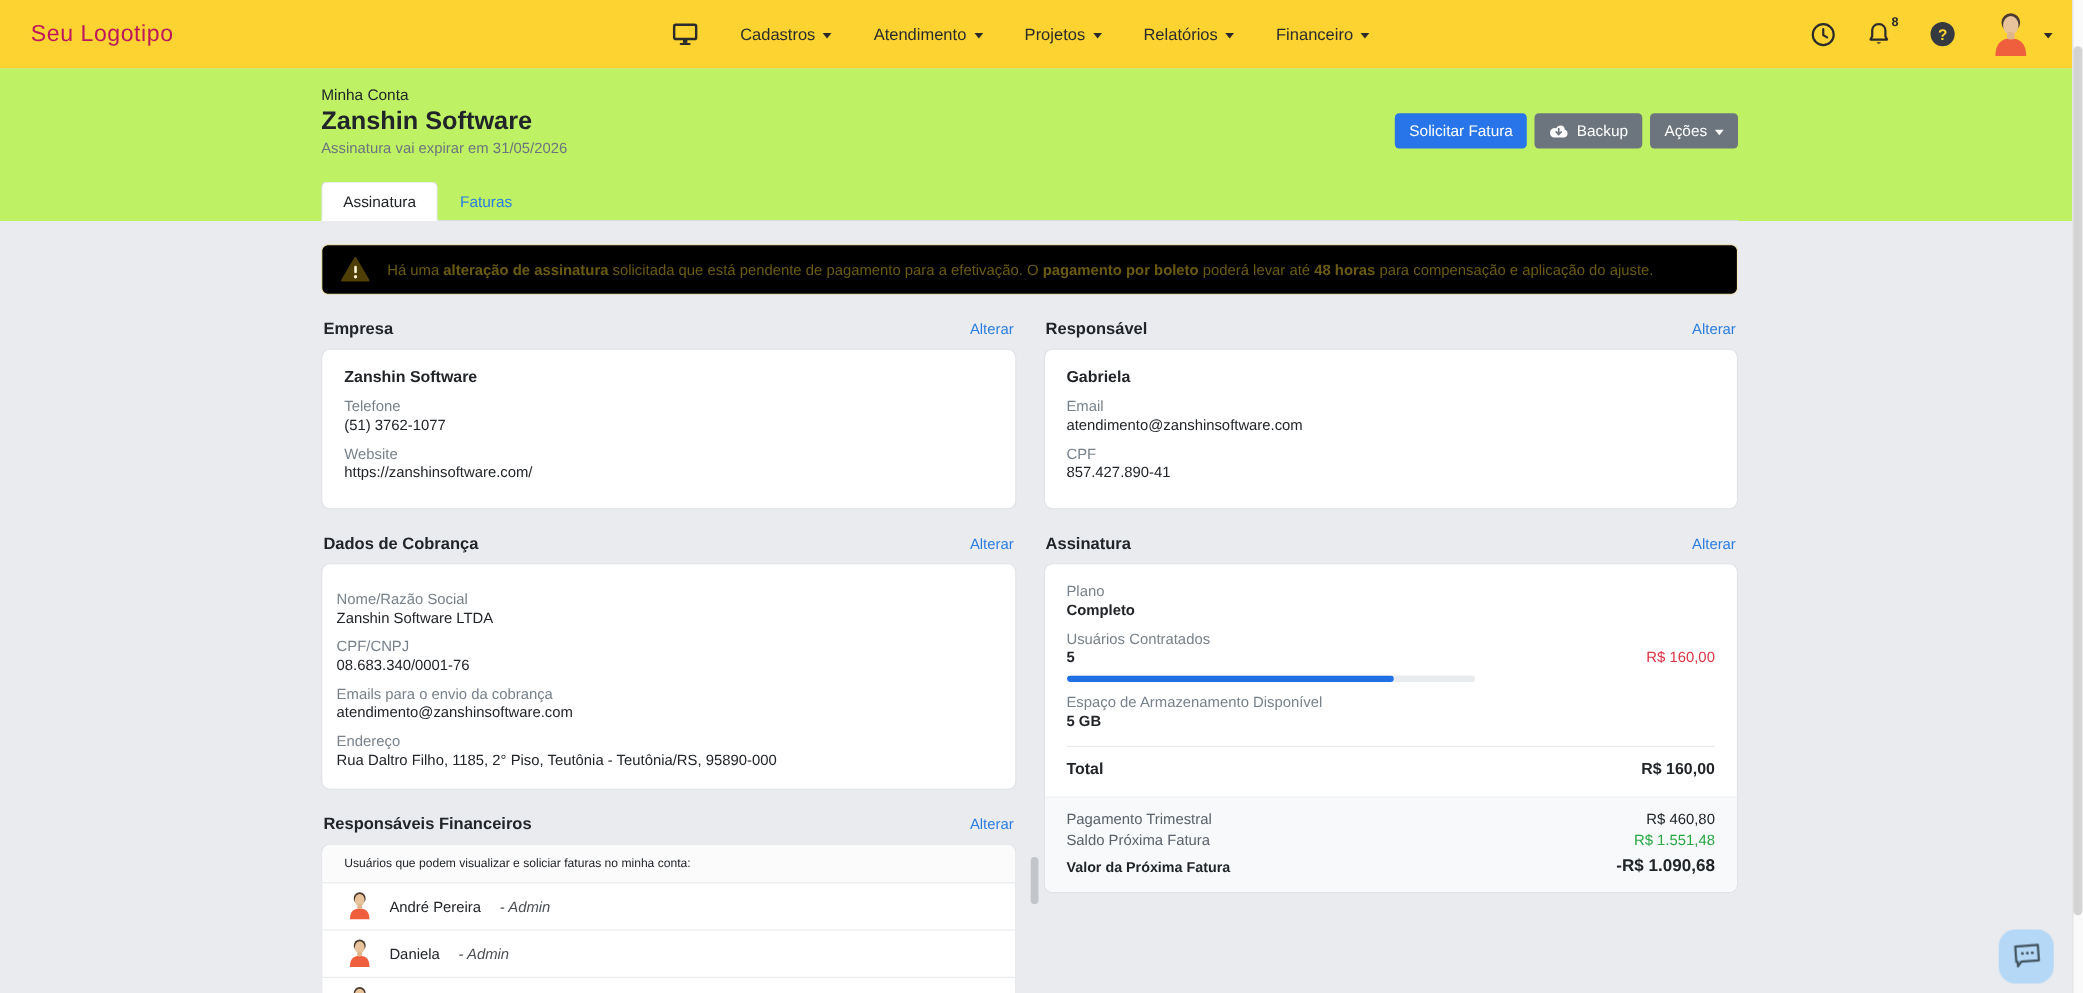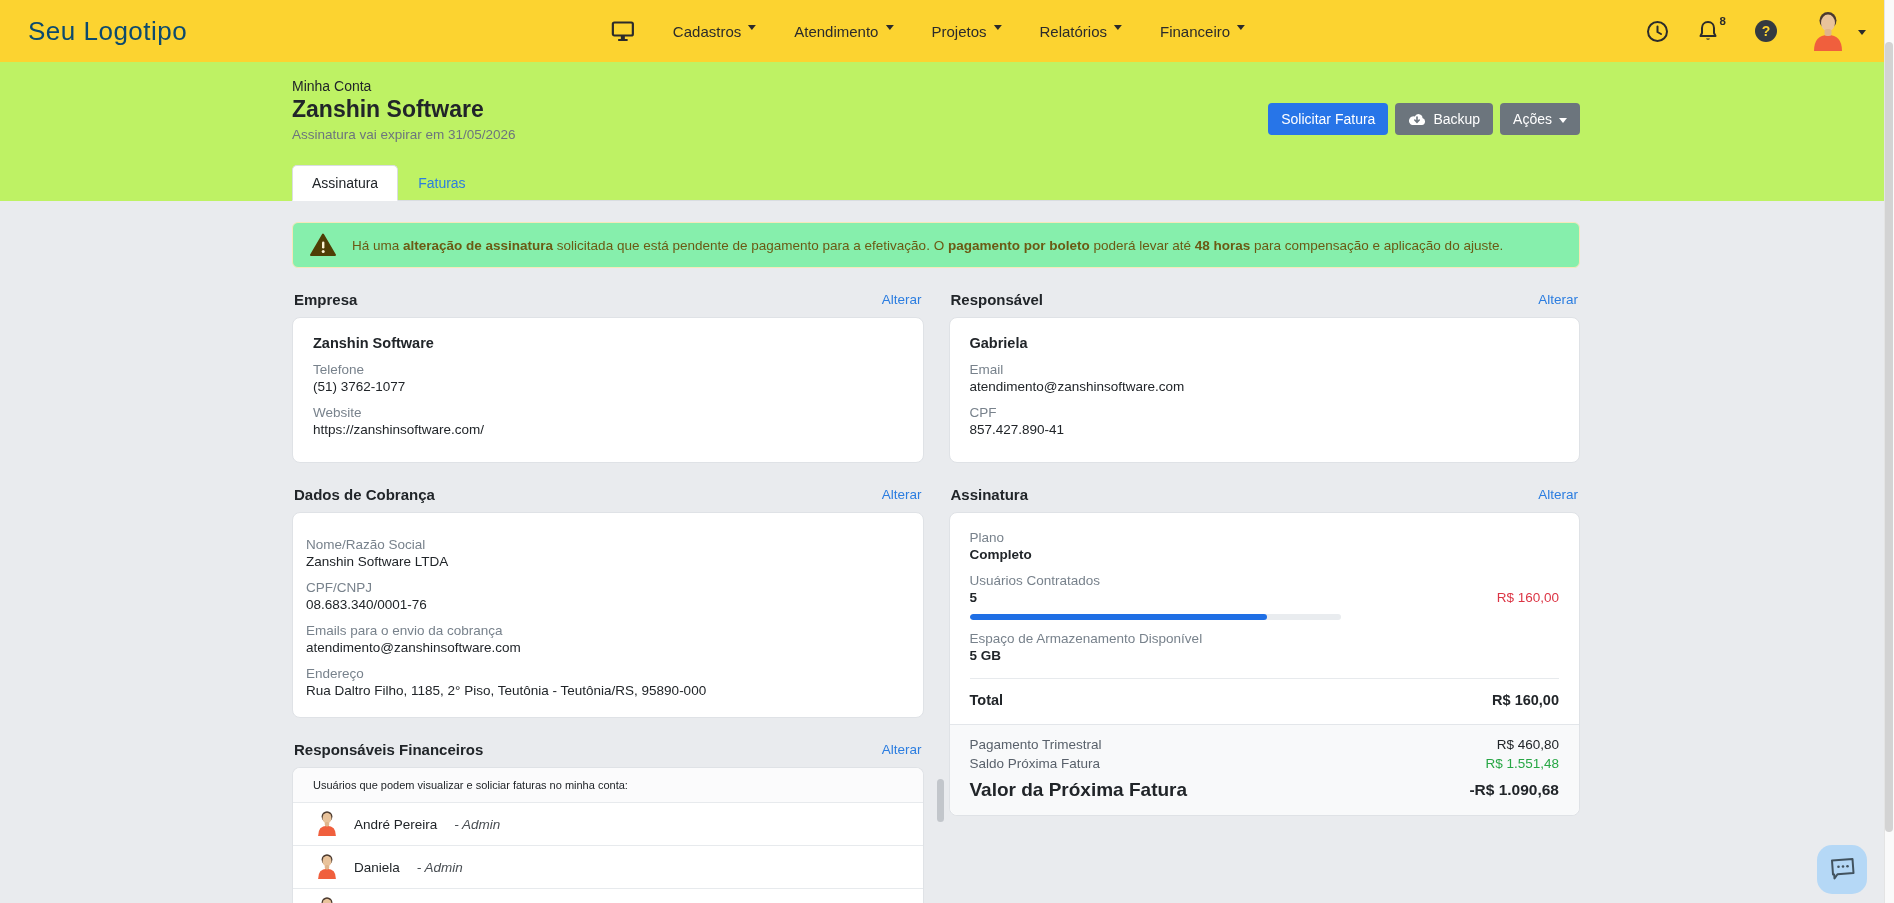--- a/index.html
+++ b/index.html
@@ -2,24 +2,24 @@
 <html><head>
 <meta charset="utf-8">
 <style>
   * { margin:0; padding:0; box-sizing:border-box; }
   html,body { width:1894px; height:903px; overflow:hidden;
     font-family:"Liberation Sans", sans-serif; background:#e9ebee; }
 
   
   .navbar { height:62px; background:#fcd330; display:flex; align-items:center;
     padding:0 28px; position:relative; }
-  .logo { font-size:26px; color:#0c4a6e; font-weight:400; letter-spacing:.5px; }
+  .logo { font-size:21px; color:#be185d; font-weight:400; letter-spacing:.5px; }
   .nav-menu { display:flex; align-items:center; gap:38px; margin:0 auto;
     position:absolute; left:50%; transform:translateX(-53%); }
-  .nav-link { display:flex; gap:7px; font-size:15px;
+  .nav-link { display:flex; align-items:center; gap:7px; font-size:15px;
     font-weight:500; color:#2b2b2b; cursor:pointer; }
   .caret { width:0; height:0; border-left:4.5px solid transparent;
     border-right:4.5px solid transparent; border-top:5px solid #2b2b2b; margin-top:2px; }
   .nav-right { display:flex; align-items:center; gap:28px; margin-left:auto; }
   .nav-icon { display:flex; align-items:flex-start; cursor:pointer; }
   .notif-count { font-size:11.5px; font-weight:600; color:#2b2b2b; margin:-4px 0 0 1px; }
   .nav-avatar-wrap { display:flex; align-items:center; gap:8px; cursor:pointer; }
 
   
   .header-zone { background:#bef264; }
@@ -38,21 +38,21 @@
 
   .tabs { display:flex; border-bottom:1px solid #d9dde1; margin-top:22px; }
   .tab { font-size:14px; padding:9px 19px; border-radius:5px 5px 0 0; cursor:pointer;
     position:relative; top:1px; }
   .tab.active { background:#fff; border:1px solid #d9dde1; border-bottom-color:#fff;
     color:#212529; }
   .tab.inactive { color:#2b7de0; border:1px solid transparent; }
 
   
   .content-zone { background:#e9ebee; padding-top:21px; height:707px; }
-  .alert { background:#86efac; border:1px solid #f6e8b9; border-radius:6px;
+  .alert { background:#000000; border:1px solid #f6e8b9; border-radius:6px;
     display:flex; align-items:center; gap:16px; padding:10px 17px; height:46px; }
   .alert-text { font-size:13.5px; color:#6b5a14; }
   .alert-text strong { font-weight:700; }
 
   .grid { display:flex; gap:25px; margin-top:23px; }
   .col { flex:1 1 0; min-width:0; }
   .section-head { display:flex; align-items:center; margin:0 2px 9px 2px; }
   .section-title { font-size:15px; font-weight:700; color:#212529; }
   .alterar { margin-left:auto; font-size:13.5px; color:#2b7de0; text-decoration:none;
     cursor:pointer; }
@@ -77,21 +77,21 @@
   .total-row { display:flex; margin-top:13px; }
   .total-label { font-size:14.5px; font-weight:700; color:#212529; }
   .total-value { margin-left:auto; font-size:14.5px; font-weight:700; color:#212529; }
   .card-footer { background:#f8f9fa; border-top:1px solid #e3e6ea;
     border-radius:0 0 8px 8px; padding:12px 20px 14px 20px; }
   .foot-row { display:flex; align-items:center; margin-top:4px; }
   .foot-row:first-child { margin-top:0;align-items:center; }
   .foot-label { font-size:13.5px; color:#59616b; }
   .foot-value { margin-left:auto; font-size:13.5px; color:#212529; }
   .foot-value.green { color:#28a745; }
-  .foot-row.big .foot-label { font-size:19px; font-weight:700; color:#212529; margin-top:4px;}
+  .foot-row.big .foot-label { font-size:13px; font-weight:700; color:#212529; margin-top:4px;}
   .foot-row.big .foot-value { font-size:15.5px; font-weight:700; margin-top:4px; }
 
   
   .list-card { border-radius:8px 8px 0 0; border-bottom:none; overflow:hidden; }
   .list-header { background:#fbfbfc; border-bottom:1px solid #e7eaed; padding:11px 20px;
     font-size:11px; color:#212529; }
   .list-item { display:flex; align-items:center; gap:13px; padding:7px 20px;
     border-bottom:1px solid #e7eaed; height:43px; }
   .user-name { font-size:13.5px; color:#212529; }
   .user-role { font-size:13.5px; color:#4a4f54; font-style:italic; margin-left:4px; }

